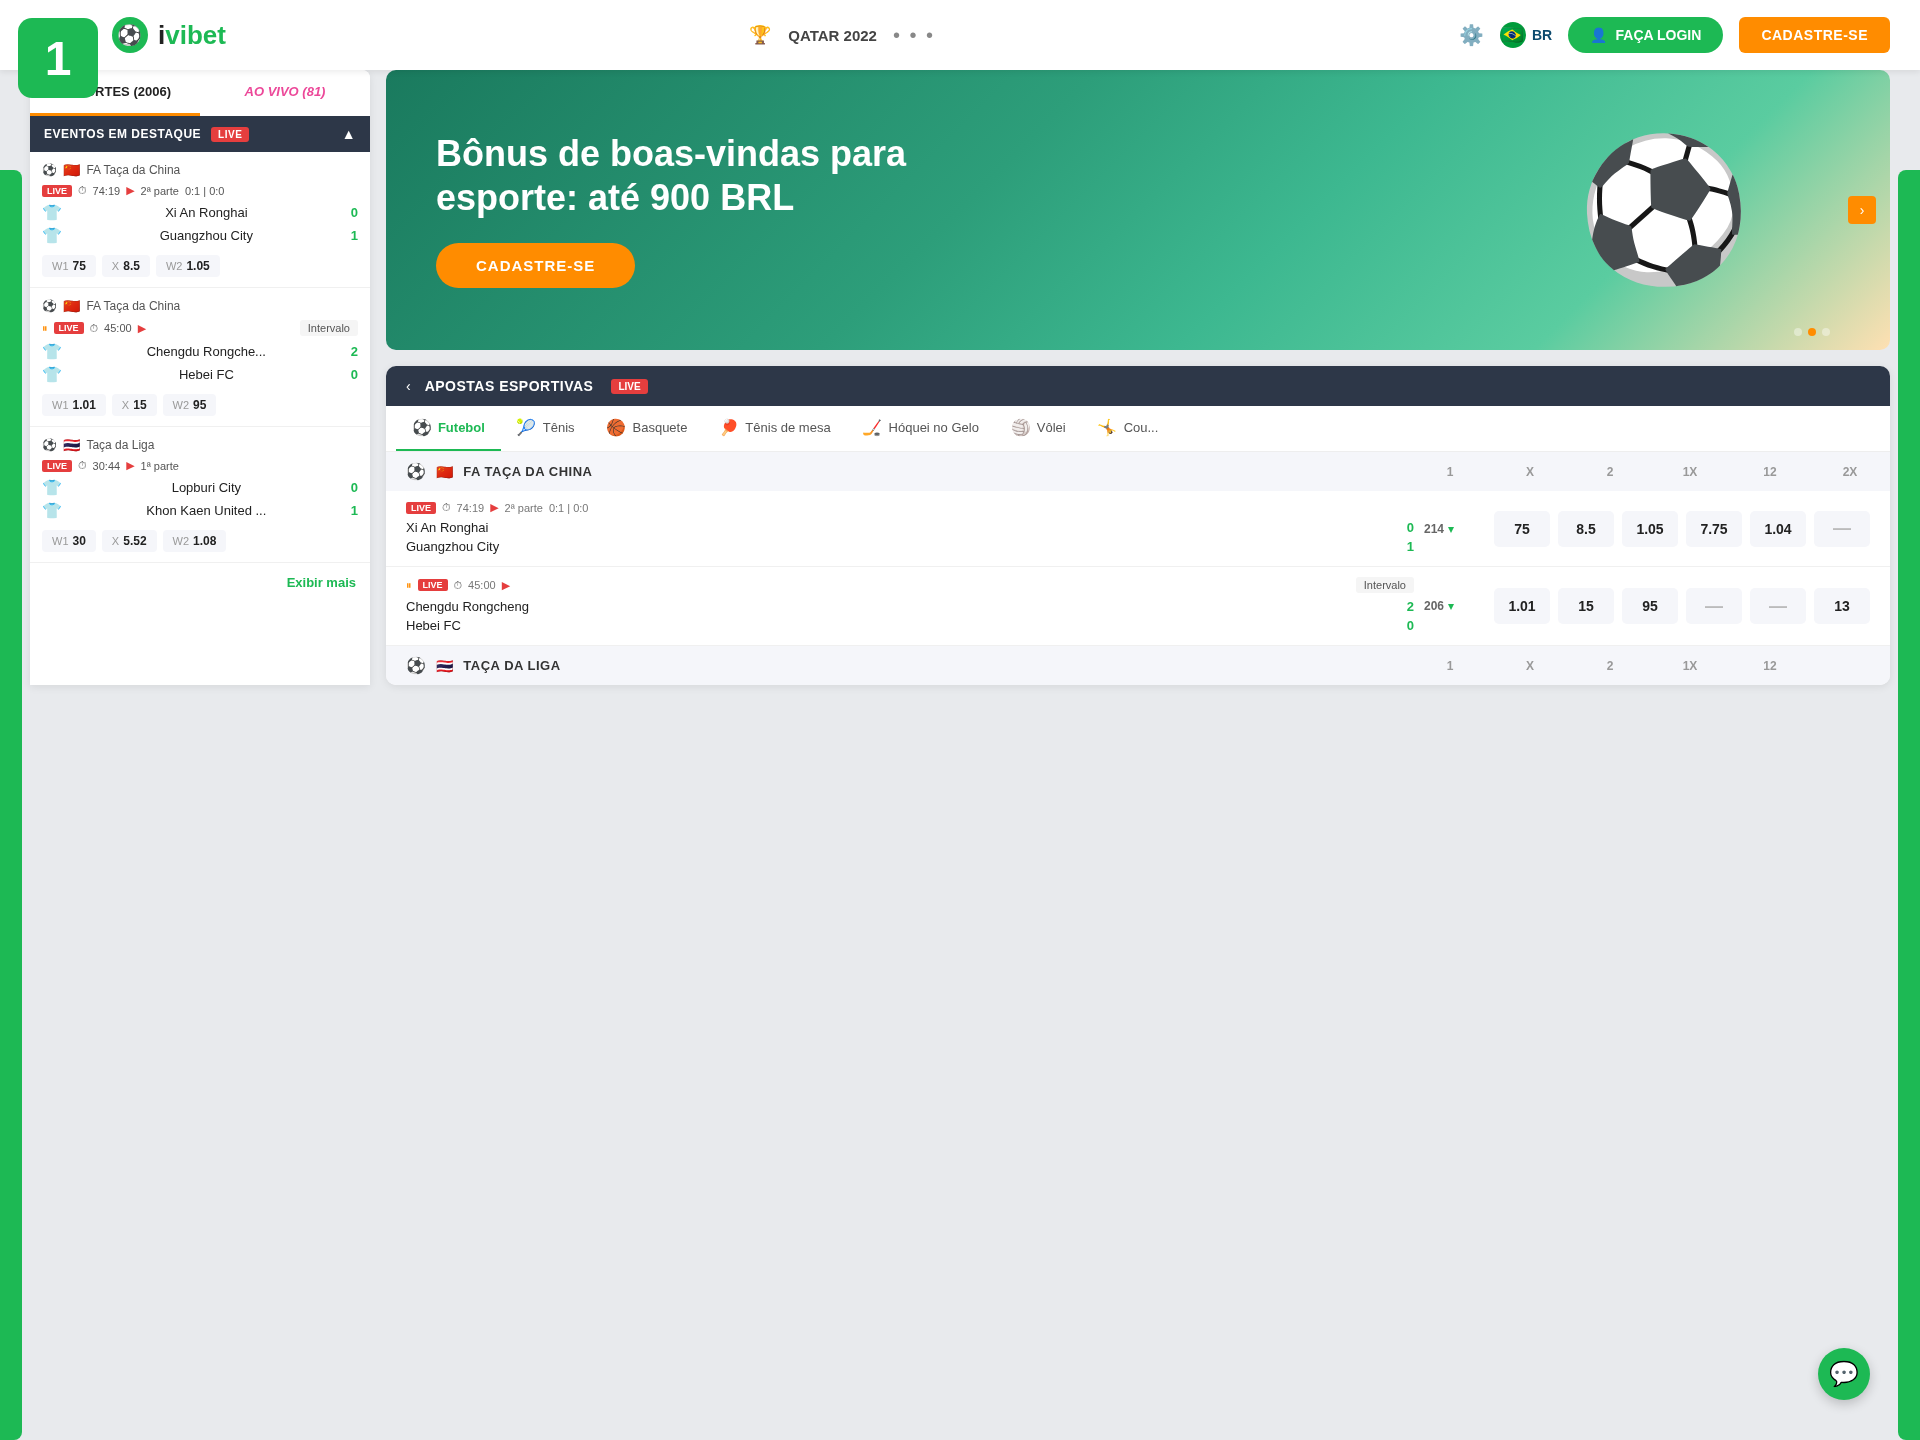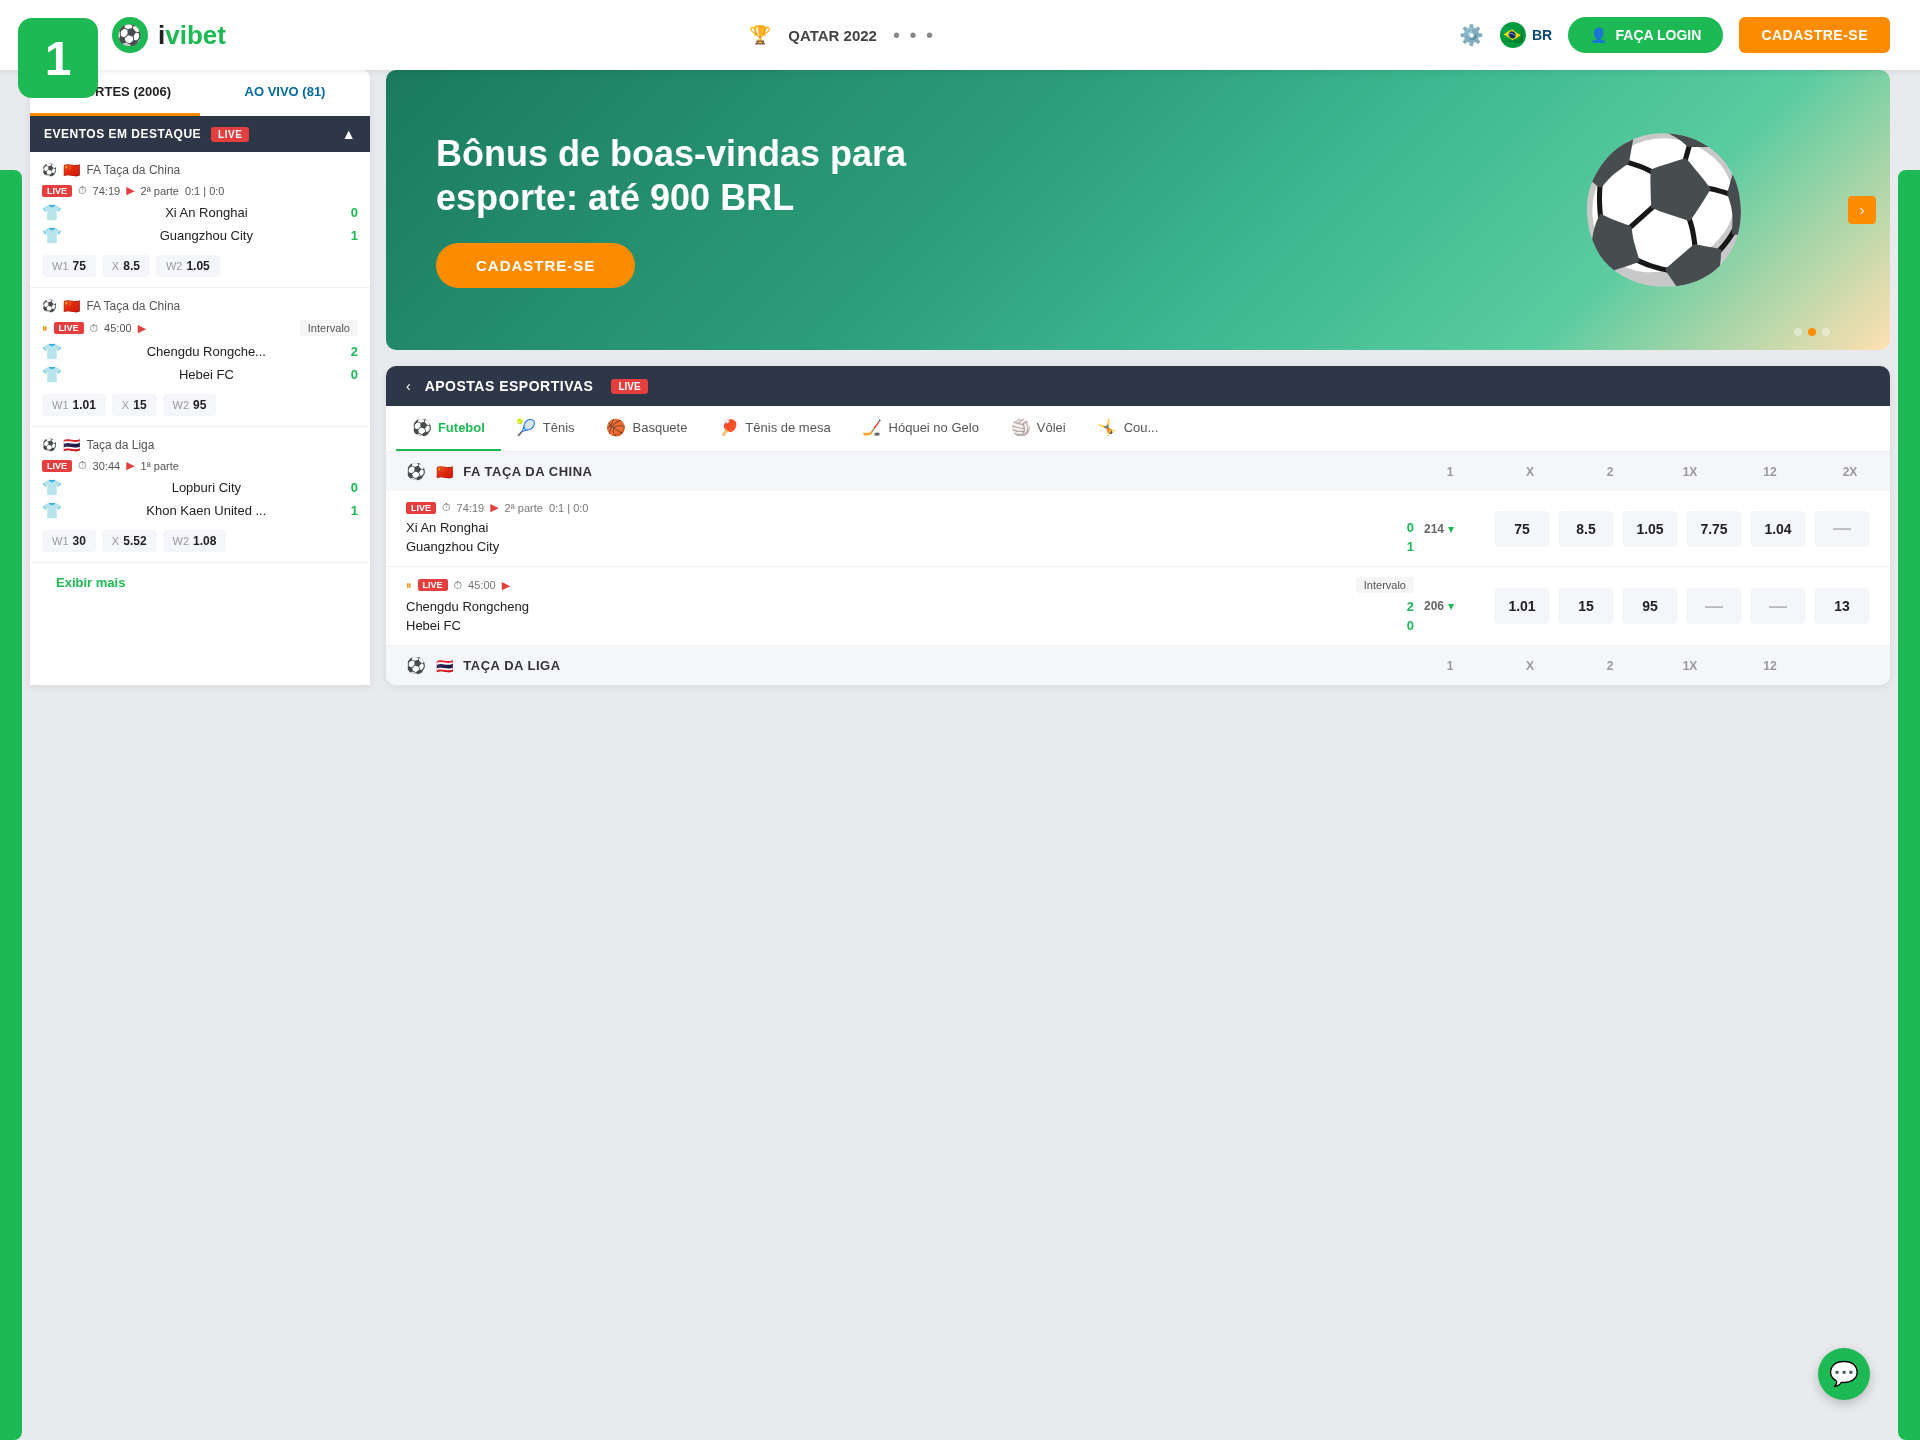--- a/index.html
+++ b/index.html
@@ -157,21 +157,22 @@
       color: #555;
       cursor: pointer;
       border-bottom: 3px solid transparent;
       text-transform: uppercase;
     }
     .sidebar-tab.active {
       color: #222;
       border-bottom: 3px solid #ff8c00;
     }
     .sidebar-tab.live-tab {
-      color: #0369a1;
+      color: #ec4899;
+      font-style: italic;
     }
     .sidebar-search {
       padding: 10px 12px;
       background: #f5f5f5;
     }
     .sidebar-search input {
       width: 100%;
       border: 1px solid #ddd;
       border-radius: 20px;
       padding: 8px 16px;
@@ -270,25 +271,26 @@
       font-size: 12px;
       color: #555;
       cursor: pointer;
     }
     .odds-item .label { color: #999; font-size: 11px; }
     .odds-item .value { color: #222; font-weight: 700; }
 
     .exibir-mais {
       color: #1db954;
       font-size: 13px;
-      padding: 12px 26px;
+      padding: 12px 14px;
       cursor: pointer;
       display: block;
       text-decoration: none;
       font-weight: 600;
+      text-align: right;
     }
 
     
     .right-content {
       flex: 1;
       padding-left: 16px;
     }
 
     
     .banner {

